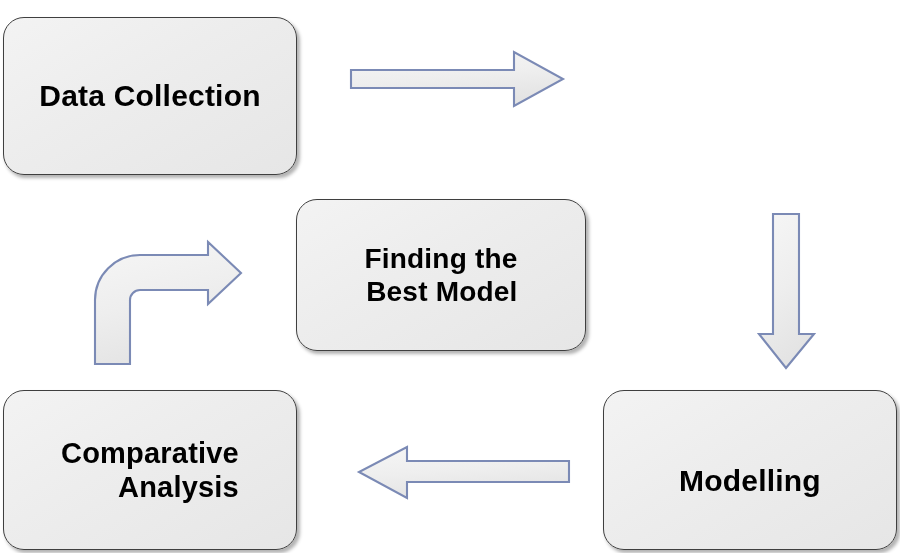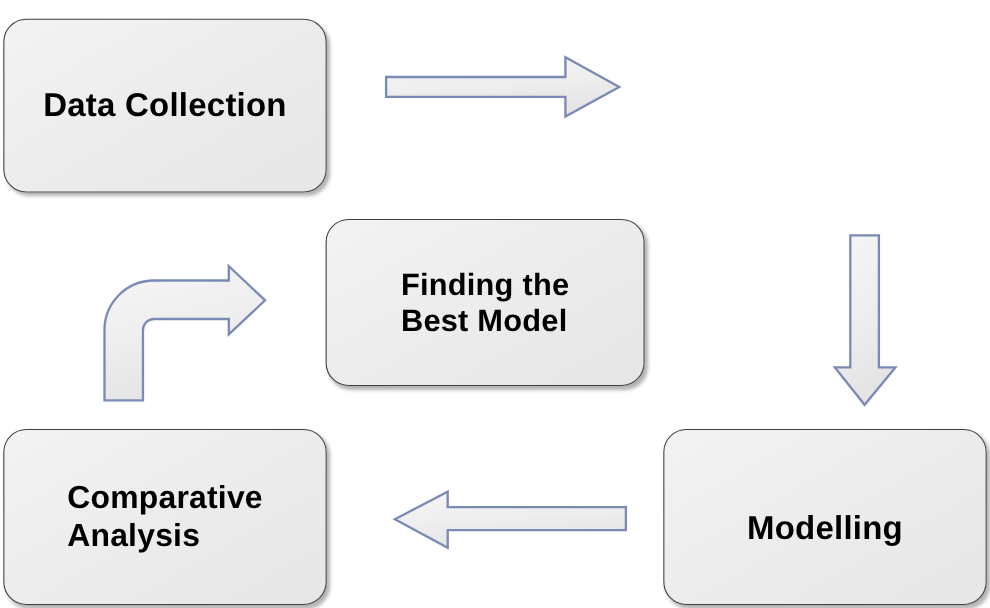--- a/index.html
+++ b/index.html
@@ -23,21 +23,21 @@
   .node {
     position: absolute;
     box-sizing: border-box;
     border-radius: 21px;
     border: 1.3px solid #3f3f3f;
     background: linear-gradient(150deg, #f3f3f3 0%, #ededed 42%, #e6e6e6 100%);
     box-shadow: 2.5px 3px 3.5px rgba(0,0,0,0.30);
     display: flex;
     align-items: center;
     justify-content: center;
-    text-align: left;
+    text-align: right;
   }
   .node-label {
     font-family: "Liberation Sans", sans-serif;
     font-weight: bold;
     color: #000000;
     line-height: 1.18;
     letter-spacing: 0.2px;
     white-space: pre-line;
     padding: 0 8px;
   }

